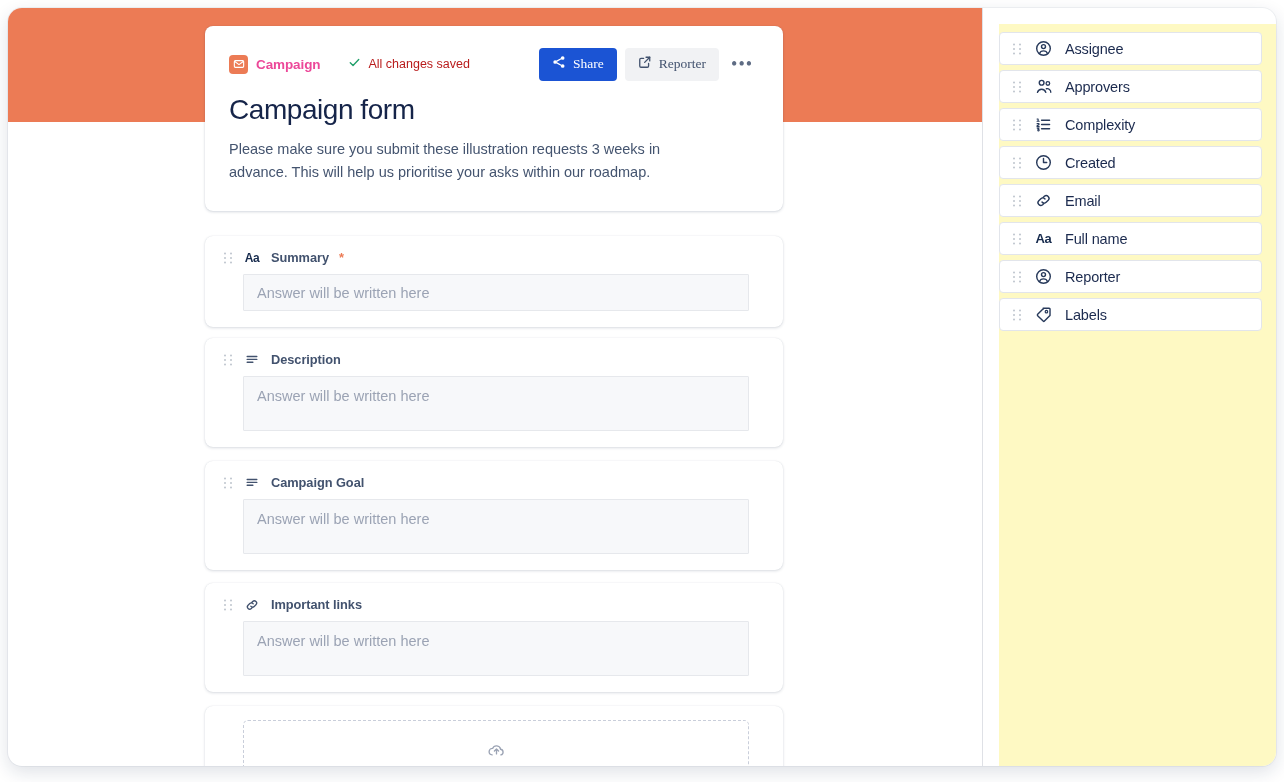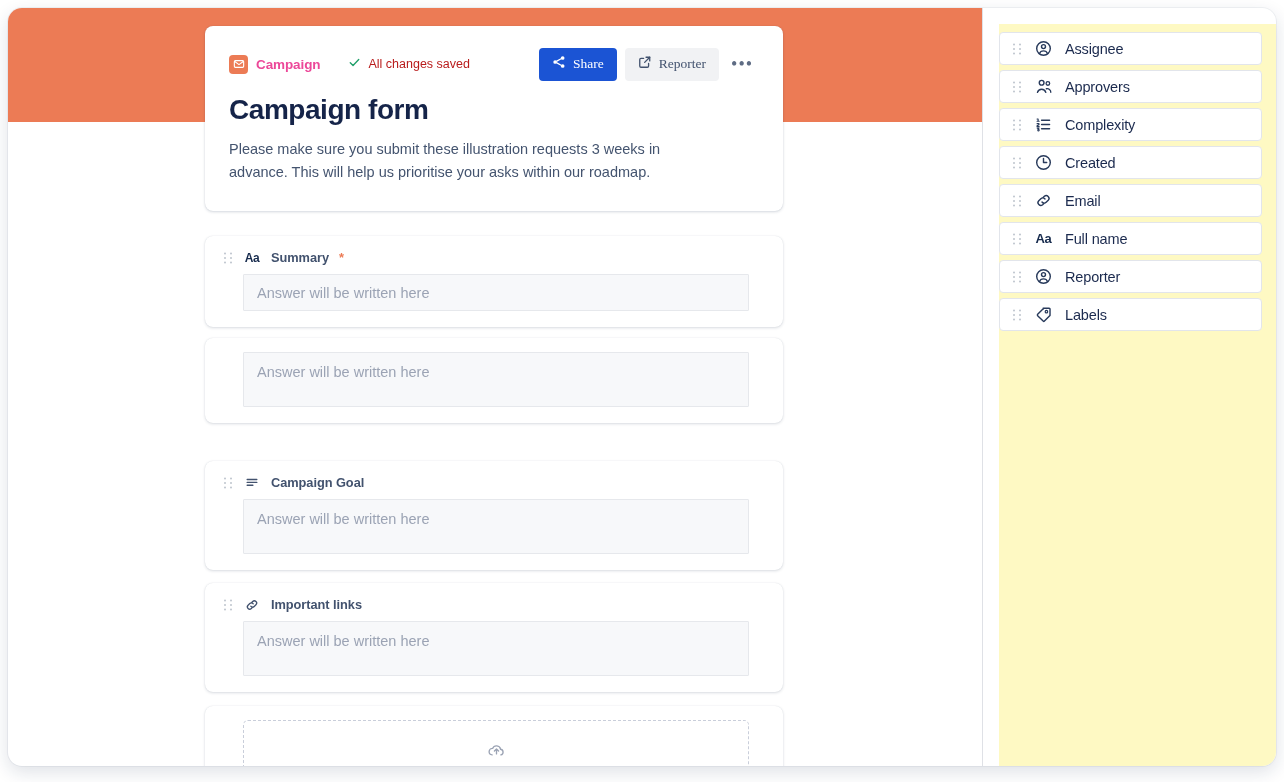--- a/index.html
+++ b/index.html
@@ -134,21 +134,21 @@
     color: #5E6C84;
     margin-left: 6px;
     padding: 0 6px;
     font-size: 18px;
     letter-spacing: 1px;
     line-height: 1;
   }
 
   #form-title {
     font-size: 28px;
-    font-weight: bold;
+    font-weight: normal;
     color: #152449;
     letter-spacing: -0.45px;
     margin-bottom: 12px;
     margin-top: 14px;
   }
   #form-description {
     font-size: 14.5px;
     line-height: 1.62;
     color: #44546F;
     max-width: 480px;
@@ -355,20 +355,41 @@
             </svg>
         </span>
         <span class="field-icon field-icon-aa">Aa</span>
         <span class="field-label">Summary</span>
         <span class="field-required">*</span>
       </div>
       <div class="answer-box single">Answer will be written here</div>
     </div>
 
     <div class="field-card" style="top:330px;">
+      <div class="field-head">
+        <span class="drag-handle">
+          <svg width="10" height="14" viewBox="0 0 10 14">
+              <g fill="#B3BAC5">
+            <circle cx="2" cy="2.5" r="1"></circle>
+                <circle cx="8" cy="2.5" r="1"></circle>
+            <circle cx="2" cy="7" r="1"></circle>
+                <circle cx="8" cy="7" r="1"></circle>
+            <circle cx="2" cy="11.5" r="1"></circle>
+                <circle cx="8" cy="11.5" r="1"></circle>
+          </g>
+            </svg>
+        </span>
+        <span class="field-icon">
+          <svg width="14" height="14" viewBox="0 0 16 16" fill="none">
+            <path d="M2.5 4h11M2.5 7.3h11M2.5 10.6h6.5" stroke="#42526E" stroke-width="1.6" stroke-linecap="round"></path>
+          </svg>
+        </span>
+        <span class="field-label">Description</span>
+        <span class="field-required"></span>
+      </div>
       <div class="answer-box multi">Answer will be written here</div>
     </div>
 
     <div class="field-card" style="top:453px;">
       <div class="field-head">
         <span class="drag-handle">
           <svg width="10" height="14" viewBox="0 0 10 14">
               <g fill="#B3BAC5">
             <circle cx="2" cy="2.5" r="1"></circle>
                 <circle cx="8" cy="2.5" r="1"></circle>

